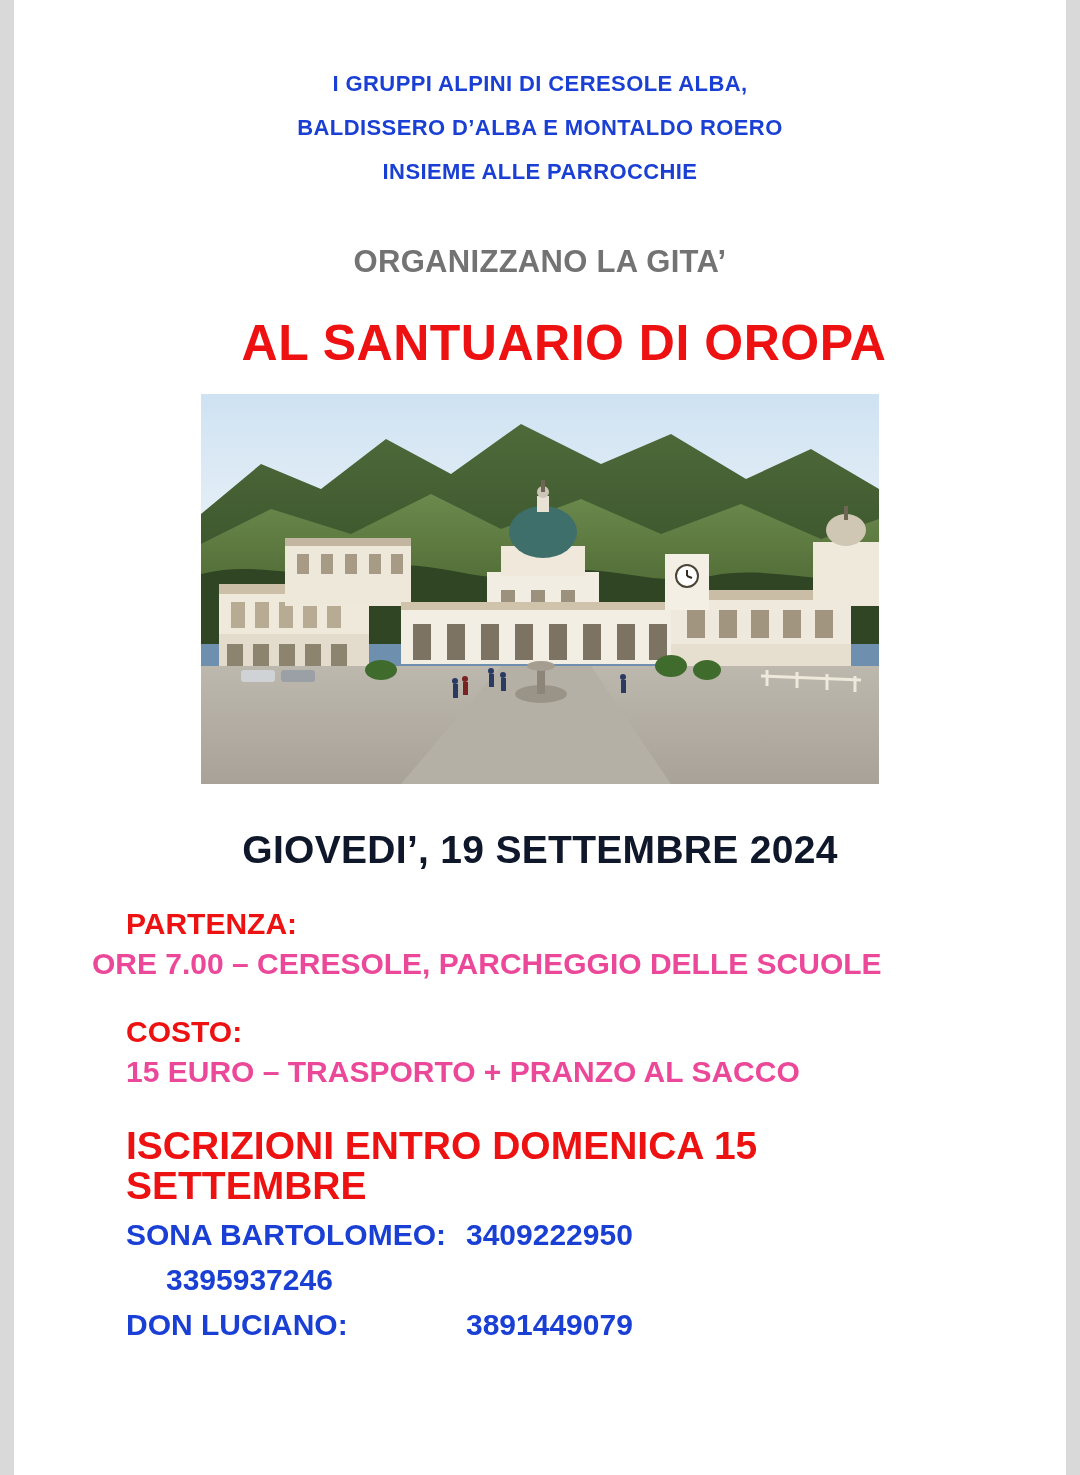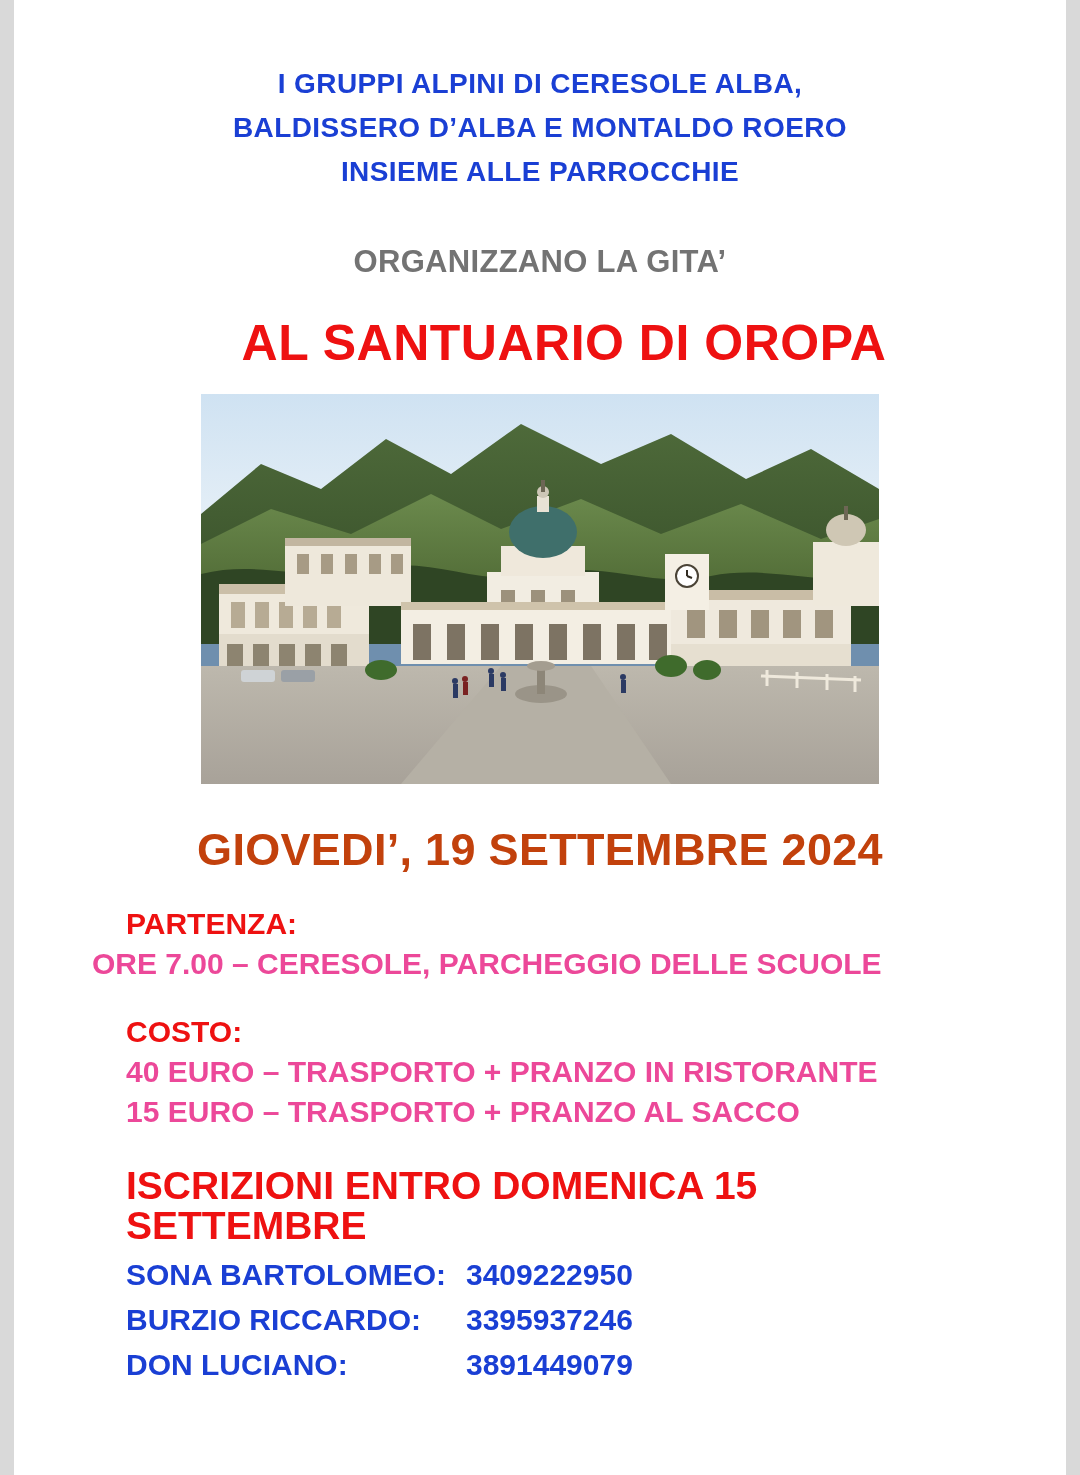--- a/index.html
+++ b/index.html
@@ -42,21 +42,21 @@
 
   .content {
     position: relative;
     padding-top: 62px;
     text-align: center;
   }
 
   .hdr-line {
     color: #1a3fd4;
     font-weight: bold;
-    font-size: 28px;
+    font-size: 22px;
     letter-spacing: 0.4px;
     line-height: 44px;
     white-space: nowrap;
   }
 
   .organizzano {
     color: #737373;
     font-weight: bold;
     font-size: 31px;
     line-height: 40px;
@@ -78,23 +78,23 @@
     margin: 22px auto 0 auto;
     width: 678px;
     height: 390px;
     position: relative;
     overflow: hidden;
     background: #6f8fae;
   }
   .photo-svg { display: block; width: 100%; height: 100%; }
 
   .date-line {
-    color: #c2410c;
-    font-weight: bold;
-    font-size: 45px;
+    color: #0f172a;
+    font-weight: bold;
+    font-size: 39px;
     line-height: 52px;
     margin-top: 40px;
     letter-spacing: 0.3px;
   }
 
   .block {
     text-align: left;
     padding-left: 112px;
     padding-right: 60px;
   }
@@ -302,32 +302,30 @@
         </svg>
       </div>
 
       <div class="date-line">GIOVEDI’, 19 SETTEMBRE 2024</div>
 
       <div class="block">
         <div class="label-red">PARTENZA:</div>
         <div class="line-black shift-left">ORE 7.00 – CERESOLE, PARCHEGGIO DELLE SCUOLE</div>
 
         <div class="label-red">COSTO:</div>
-        <div class="line-black indent">40 EURO – TRASPORTO + PRANZO IN RISTORANTE</div>
         <div class="line-black indent">15 EURO – TRASPORTO + PRANZO AL SACCO</div>
 
         <div class="iscrizioni">ISCRIZIONI ENTRO DOMENICA 15 SETTEMBRE</div>
 
         <div class="contacts">
           <div class="contact-row">
             <span class="contact-name">SONA BARTOLOMEO:</span>
             <span class="contact-phone">3409222950</span>
           </div>
           <div class="contact-row">
-            <span class="contact-name">BURZIO RICCARDO:</span>
             <span class="contact-phone">3395937246</span>
           </div>
           <div class="contact-row">
             <span class="contact-name">DON LUCIANO:</span>
             <span class="contact-phone">3891449079</span>
           </div>
         </div>
       </div>
 
     </div>

